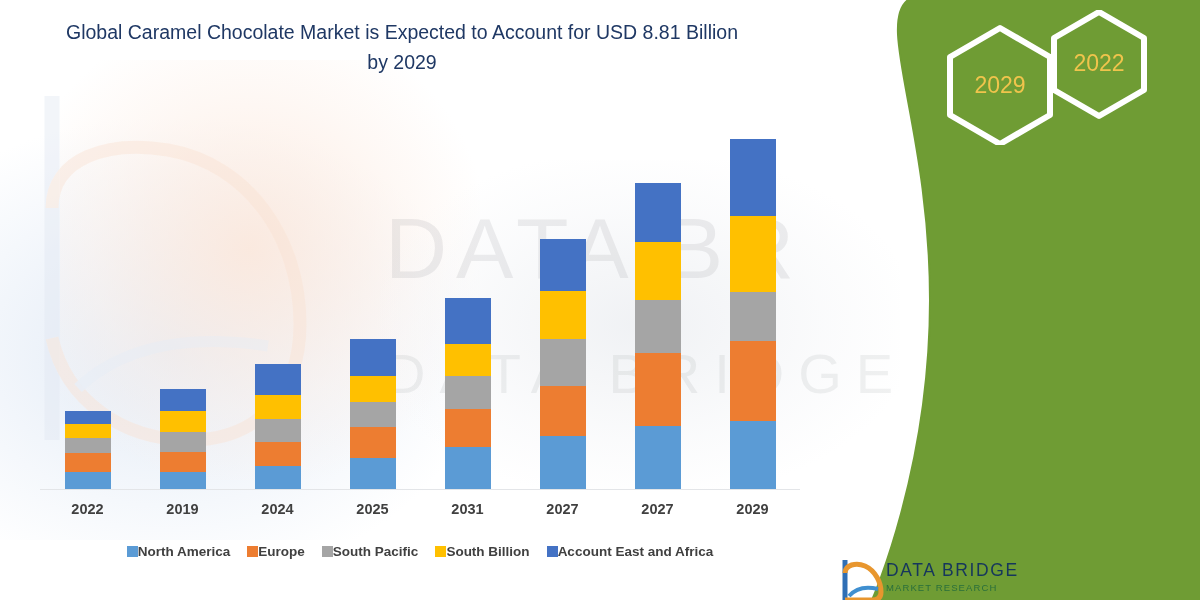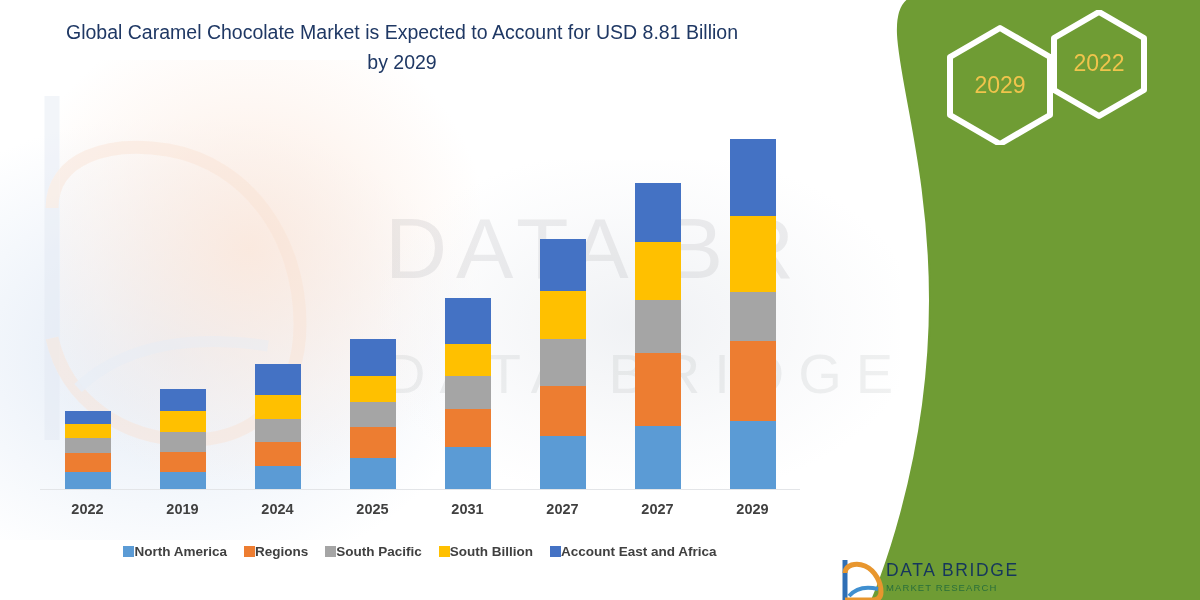--- a/index.html
+++ b/index.html
@@ -201,21 +201,21 @@
       <div class="xl">2029</div>
     </div>
 
   <div class="legend" id="legend">
       <div class="lg-item">
         <span class="lg-swatch" style="background: rgb(91, 155, 213);"></span>
         <span class="lg-label">North America</span>
       </div>
       <div class="lg-item">
         <span class="lg-swatch" style="background: rgb(237, 125, 49);"></span>
-        <span class="lg-label">Regions</span>
+        <span class="lg-label">Europe</span>
       </div>
       <div class="lg-item">
         <span class="lg-swatch" style="background: rgb(165, 165, 165);"></span>
         <span class="lg-label">South Pacific</span>
       </div>
       <div class="lg-item">
         <span class="lg-swatch" style="background: rgb(255, 192, 0);"></span>
         <span class="lg-label">South Billion</span>
       </div>
       <div class="lg-item">

